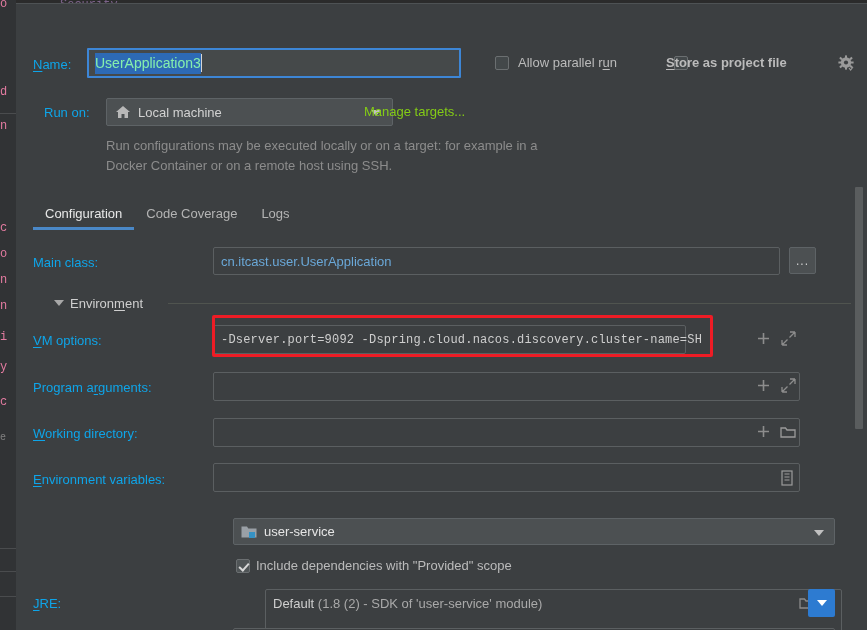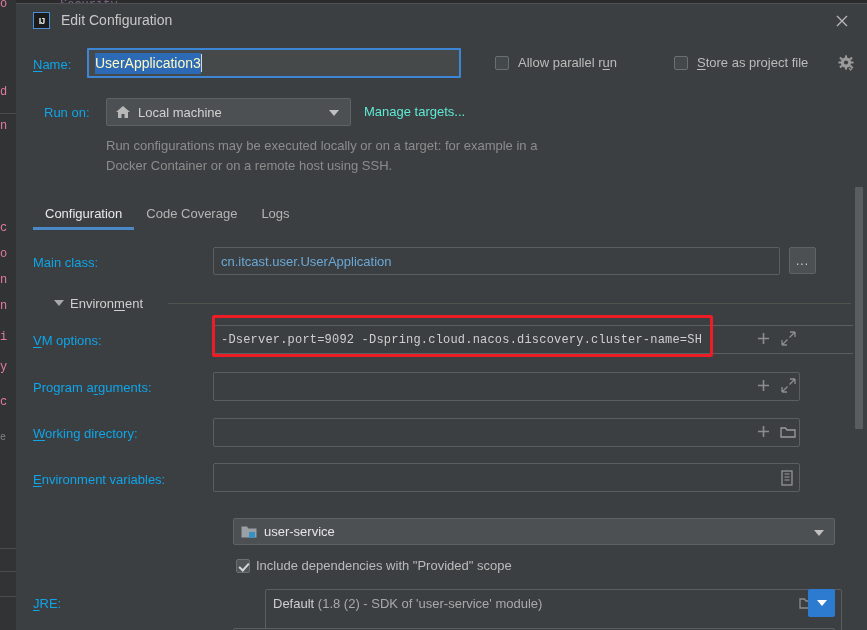--- a/index.html
+++ b/index.html
@@ -107,21 +107,21 @@
     width: 374px; height: 30px;
     background: #45494a;
     border: 2px solid #3d86d6;
     border-radius: 1px;
     display: flex; align-items: center;
     padding-left: 6px;
     cursor: text;
   }
   #name-value {
     background: #2d6ab5;
-    color: #fef9c3;
+    color: #86efac;
     font-size: 14px;
     padding: 1px 0 2px 0;
     line-height: 18px;
   }
   #name-caret {
     width: 1px; height: 18px; background: #d6d6d6; margin-left: 0px;
   }
 
   
   .cbox {
@@ -155,41 +155,41 @@
     position: absolute;
     left: 822px; top: 51px;
     width: 17px; height: 17px;
     cursor: pointer;
   }
 
   
   #runon-combo {
     position: absolute;
     left: 90px; top: 94px;
-    width: 245px; height: 28px;
+    width: 287px; height: 28px;
     background: #4c5052;
     border: 1px solid #5e6366;
     border-radius: 2px;
     display: flex; align-items: center;
     cursor: pointer;
   }
   #home-icon { margin-left: 8px; width: 16px; height: 16px; }
   #runon-value { margin-left: 7px; font-size: 13px; color: #d2d2d2; }
   #runon-arrow {
     position: absolute; right: 11px; top: 11px;
     width: 0; height: 0;
     border-left: 5px solid transparent;
     border-right: 5px solid transparent;
     border-top: 6px solid #c0c0c0;
   }
   #manage-targets {
     position: absolute;
     left: 348px; top: 100px;
     font-size: 13px;
-    color: #5eead4;
+    color: #84cc16;
     cursor: pointer;
   }
 
   
   #desc {
     position: absolute;
     left: 90px; top: 132px;
     width: 470px;
     font-size: 13px;
     color: #8c8c8c;
@@ -405,41 +405,32 @@
   <div class="bg-frag pink" style="top:395px;">c</div>
   <div class="bg-frag" style="top:432px;font-size:10px;color:#808080;">e</div>
   <div id="bg-sep1"></div>
   <div id="bg-sep2"></div>
   <div id="bg-sep3"></div>
   <div id="bg-sep4"></div>
 </div>
 
 <div id="dialog">
 
-  <div id="titlebar">
-    <div id="ij-icon">IJ</div>
-    <div id="dialog-title">Edit Configuration</div>
-    <div id="close-btn">
-      <svg width="24" height="22" viewBox="0 0 24 22">
-        <path d="M7 6 L17 16 M17 6 L7 16" stroke="#b9b9b9" stroke-width="1.3" fill="none"></path>
-      </svg>
-    </div>
-  </div>
 
   <div class="lbl" style="left:17px; top:53px;"><span class="mn">N</span>ame:</div>
   <div id="name-input">
     <span id="name-value">UserApplication3</span>
     <span id="name-caret"></span>
   </div>
 
   <div class="cbox" style="left:479px; top:52px;"></div>
   <div class="cbox-label" style="left:502px; top:51px;">Allow parallel r<span class="mn">u</span>n</div>
 
   <div class="cbox" style="left:658px; top:52px;"></div>
-  <div class="cbox-label" style="left:681px; top:51px;"><span class="mn">S</span>tore as project file</div>
+  <div class="cbox-label" style="left:650px; top:51px;font-weight:bold;"><span class="mn">S</span>tore as project file</div>
 
   <div id="gear-icon">
     <svg width="17" height="17" viewBox="0 0 17 17">
       <g fill="#9a9a9a">
         <circle cx="8" cy="7.5" r="5.2"></circle>
         <rect x="7" y="0.4" width="2" height="3"></rect>
         <rect x="7" y="11.6" width="2" height="3"></rect>
         <rect x="0.4" y="6.5" width="3" height="2"></rect>
         <rect x="12.6" y="6.5" width="3" height="2"></rect>
         <rect x="2" y="2" width="2" height="3" transform="rotate(-45 3 3.5)"></rect>
@@ -476,21 +467,21 @@
   <div class="field" style="left:197px; top:243px; width:567px; height:28px;">
     <span class="field-text" style="color:#6aa8d8;">cn.itcast.user.UserApplication</span>
   </div>
   <div class="btn-dots" style="left:773px; top:243px;">...</div>
 
   <div id="env-triangle"></div>
   <div id="env-title">Environ<span class="mn">m</span>ent</div>
   <div id="env-divider"></div>
 
   <div class="lbl" style="left:17px; top:329px;"><span class="mn">V</span>M options:</div>
-  <div class="field" style="left:197px; top:321px; width:649px; height:29px;text-align:center;">
+  <div class="field" style="left:197px; top:321px; width:473px; height:29px;text-align:center;">
     <span class="field-text mono">-Dserver.port=9092  -Dspring.cloud.nacos.discovery.cluster-name=SH</span>
   </div>
   <div class="plus-icon" style="left:741px; top:328px;">
     <svg width="13" height="13" viewBox="0 0 13 13">
         <path d="M6.5 1 V12 M1 6.5 H12" stroke="#8d8d8d" stroke-width="1.6"></path>
       </svg>
   </div>
   <div class="expand-icon" style="left:765px; top:327px;">
     <svg width="15" height="15" viewBox="0 0 15 15">
       <path d="M14 1 L9 1 M14 1 L14 6 M14 1 L8.5 6.5" stroke="#8d8d8d" stroke-width="1.3" fill="none"></path>

